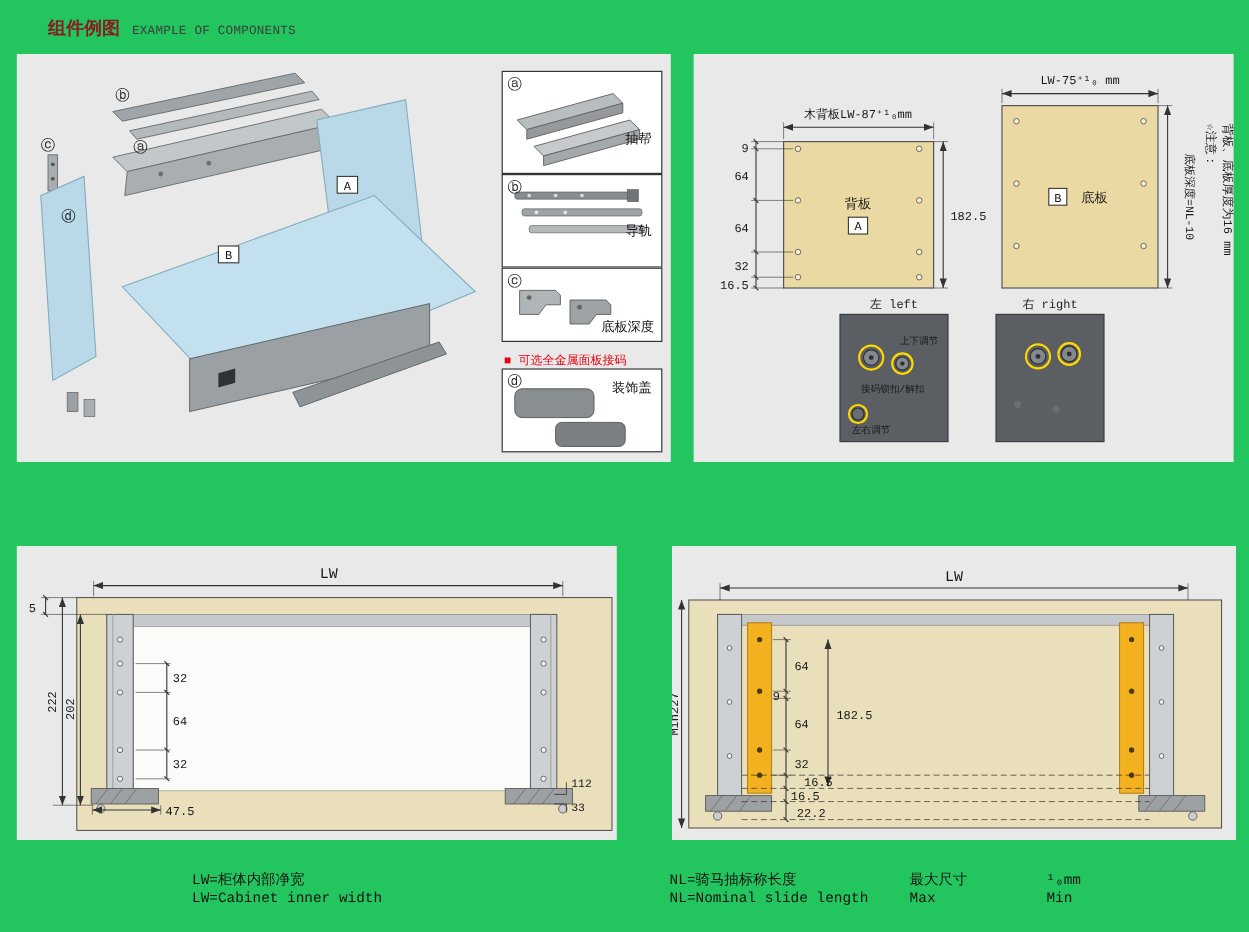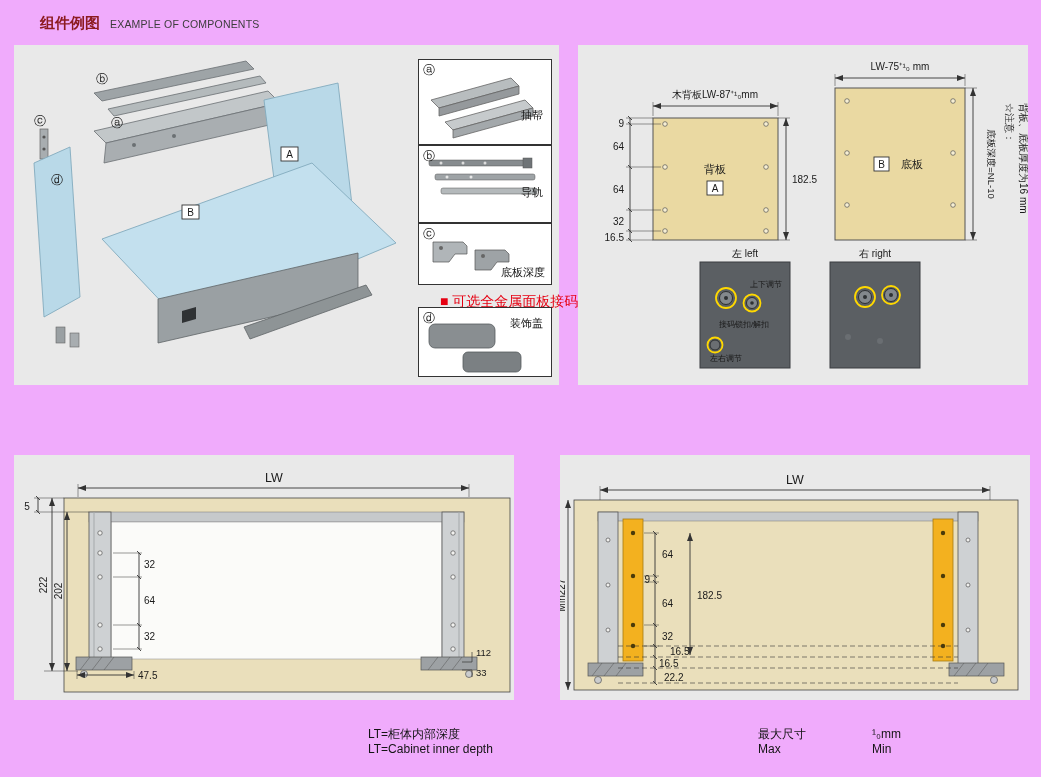--- a/index.html
+++ b/index.html
@@ -1,25 +1,25 @@
 <!DOCTYPE html>
 <html><head>
 <meta charset="utf-8">
 <style>
   html,body {margin:0; padding:0; background:#ffffff;}
-  .page {position:relative; width:1041px; height:777px; background:#f0abfc;
-         font-family:Liberation Sans, sans-serif; overflow:hidden;}
+  .page {position:relative; width:1041px; height:777px; background:#22c55e;
+         font-family:Liberation Mono, monospace; overflow:hidden;}
   .panel {position:absolute; background:#e9e9e9;}
   .sec-title {position:absolute; white-space:nowrap;}
   .sec-title .cn {font-size:15px; font-weight:bold; color:#8c1b20; margin-right:10px;}
   .sec-title .en {font-size:10.5px; color:#3c3c3c; letter-spacing:.2px;}
   .legend-box {position:absolute; left:404px; width:134px; background:#fff; border:1px solid #333; box-sizing:border-box;}
   .legend-marker {position:absolute; left:4px; top:2px; font-size:12px; color:#222; z-index:2;}
   .legend-label {position:absolute; font-size:11px; color:#111; z-index:2; white-space:nowrap;}
-  .red-note {position:absolute; left:426px; font-size:14px; color:#e60012; white-space:nowrap;text-align:right;}
+  .red-note {position:absolute; left:406px; font-size:10px; color:#e60012; white-space:nowrap;text-align:right;}
   .footer-col {position:absolute; font-size:12px; color:#141414; line-height:14.5px; white-space:nowrap;}
   svg text {fill:#1a1a1a;}
 </style>
 </head>
 <body>
 
 <div class="page">
 
   <div class="sec-title" style="left:40px;top:14px">
     <span class="cn">组件例图</span><span class="en">EXAMPLE OF COMPONENTS</span>
@@ -397,23 +397,27 @@
       <text x="90" y="128" font-size="10" text-anchor="end">9</text>
       <text x="102" y="152" font-size="10" text-anchor="start">64</text>
       <text x="137" y="144" font-size="10" text-anchor="start">182.5</text>
       <text x="102" y="185" font-size="10" text-anchor="start">32</text>
       <text x="110" y="200" font-size="10" text-anchor="start">16.5</text>
       <text x="99" y="212" font-size="10" text-anchor="start">16.5</text>
       <text x="104" y="226" font-size="10" text-anchor="start">22.2</text>
     </svg>
   </div>
 
-  <div class="footer-col" style="left:368px;top:727px">
-    <div>LT=柜体内部深度</div>
-    <div>LT=Cabinet inner depth</div>
+  <div class="footer-col" style="left:160px;top:727px">
+    <div>LW=柜体内部净宽</div>
+    <div>LW=Cabinet inner width</div>
+  </div>
+  <div class="footer-col" style="left:558px;top:727px">
+    <div>NL=骑马抽标称长度</div>
+    <div>NL=Nominal slide length</div>
   </div>
   <div class="footer-col" style="left:758px;top:727px">
     <div>最大尺寸</div>
     <div>Max</div>
   </div>
   <div class="footer-col" style="left:872px;top:727px">
     <div>¹₀mm</div>
     <div>Min</div>
   </div>
 

